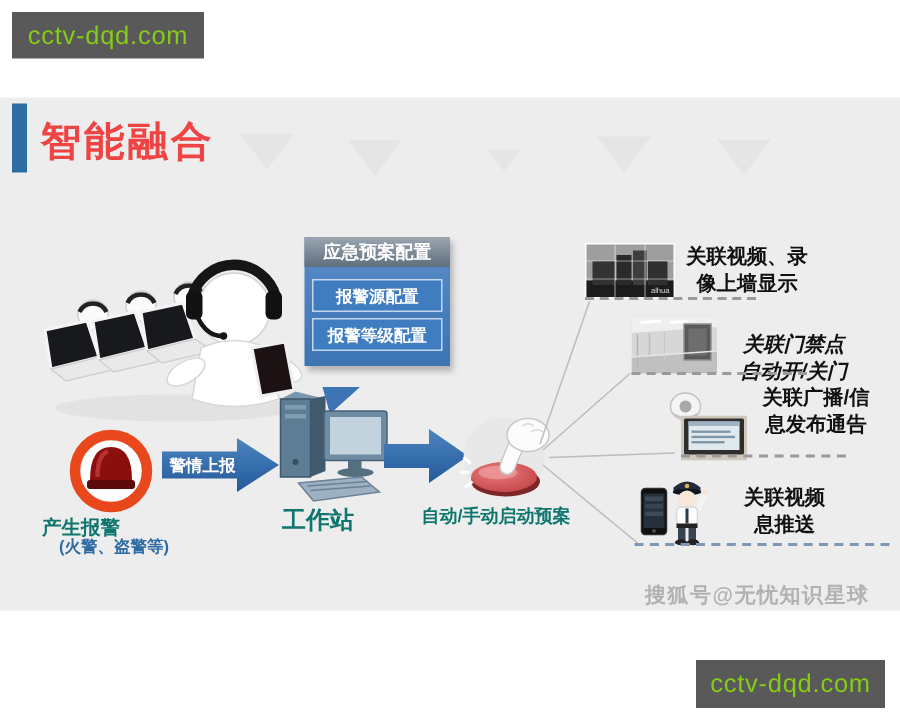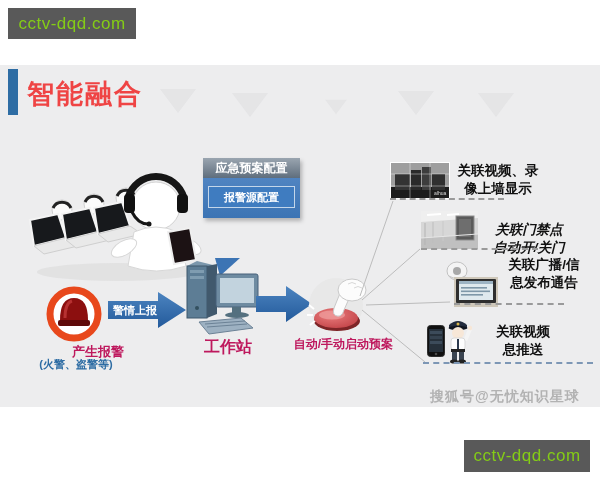--- a/index.html
+++ b/index.html
@@ -28,21 +28,21 @@
   .callout{left:203px;top:158px;width:97px;background:linear-gradient(#5a8cc8,#3c74b4);
     box-shadow:2px 3px 4px rgba(0,0,0,.25);}
   .callout-header{height:20px;display:flex;align-items:center;justify-content:center;
     background:linear-gradient(#9aa5b0,#5f6e7d);color:#fff;font-size:12px;font-weight:bold;}
   .callout-body{padding:4px 5px 6px 5px;}
   .callout-item{height:20px;margin:4px 0;background:#3f7cc0;border:1px solid #c3d6ea;
     display:flex;align-items:center;justify-content:center;color:#fff;font-size:11px;font-weight:bold;}
   .callout-tail{left:215px;top:258px;width:0;height:0;
     border-left:5px solid transparent;border-right:20px solid transparent;border-top:18px solid #3c74b4;}
   
-  .lbl{font-weight:bold;color:#be185d;text-align:right;}
+  .lbl{font-weight:bold;color:#0f766e;text-align:left;}
   .alarm-label{left:28px;top:343px;width:96px;font-size:13px;}
   .alarm-sub{left:20px;top:357px;width:112px;font-size:11px;color:#2e6da4;font-weight:bold;text-align:center;}
   .ws-label{left:188px;top:337px;width:64px;font-size:16px;}
   .btn-label{left:281px;top:336px;width:112px;font-size:12px;}
   
   .out-label{font-size:13.5px;font-weight:bold;color:#111;line-height:1.3;white-space:pre-line;text-align:center;}
   .dash{height:0;border-bottom:2px dashed #9a9a9a;}
   .dash-blue{border-bottom-color:#7d97b5;}
   .sohu{left:430px;top:388px;width:160px;font-size:14px;font-weight:bold;
     color:rgba(130,130,130,.55);letter-spacing:1px;}
@@ -99,20 +99,21 @@
     <ellipse cx="6" cy="86" rx="14" ry="7" fill="#ffffff" stroke="#d7d7d7" transform="rotate(-30 6 86)"></ellipse>
     <ellipse cx="70" cy="84" rx="14" ry="7" fill="#ffffff" stroke="#d7d7d7" transform="rotate(25 70 84)"></ellipse>
     <polygon points="50,70 72,66 78,98 56,102" fill="#1c1214" stroke="#efefef" stroke-width="2"></polygon>
   </g>
 </svg>
 
 <div class="abs callout">
   <div class="callout-header">应急预案配置</div>
   <div class="callout-body">
     <div class="callout-item">报警源配置</div>
+    <div class="callout-item">报警等级配置</div>
   </div>
 </div>
 <div class="abs callout-tail"></div>
 
 <svg class="abs" style="left:45px;top:285px;" width="58" height="58" viewBox="0 0 58 58">
   <circle cx="29" cy="29" r="24" fill="#ffffff" stroke="#e8481c" stroke-width="7"></circle>
   <path d="M15 35 Q 15 13 29 13 Q 43 13 43 35 Z" fill="#8c0f0f"></path>
   <path d="M20 33 Q 20 18 27 16" stroke="#c23a3a" stroke-width="3" fill="none" opacity=".8"></path>
   <rect x="13" y="35" width="32" height="6" rx="2" fill="#5f0a0a"></rect>
 </svg>

